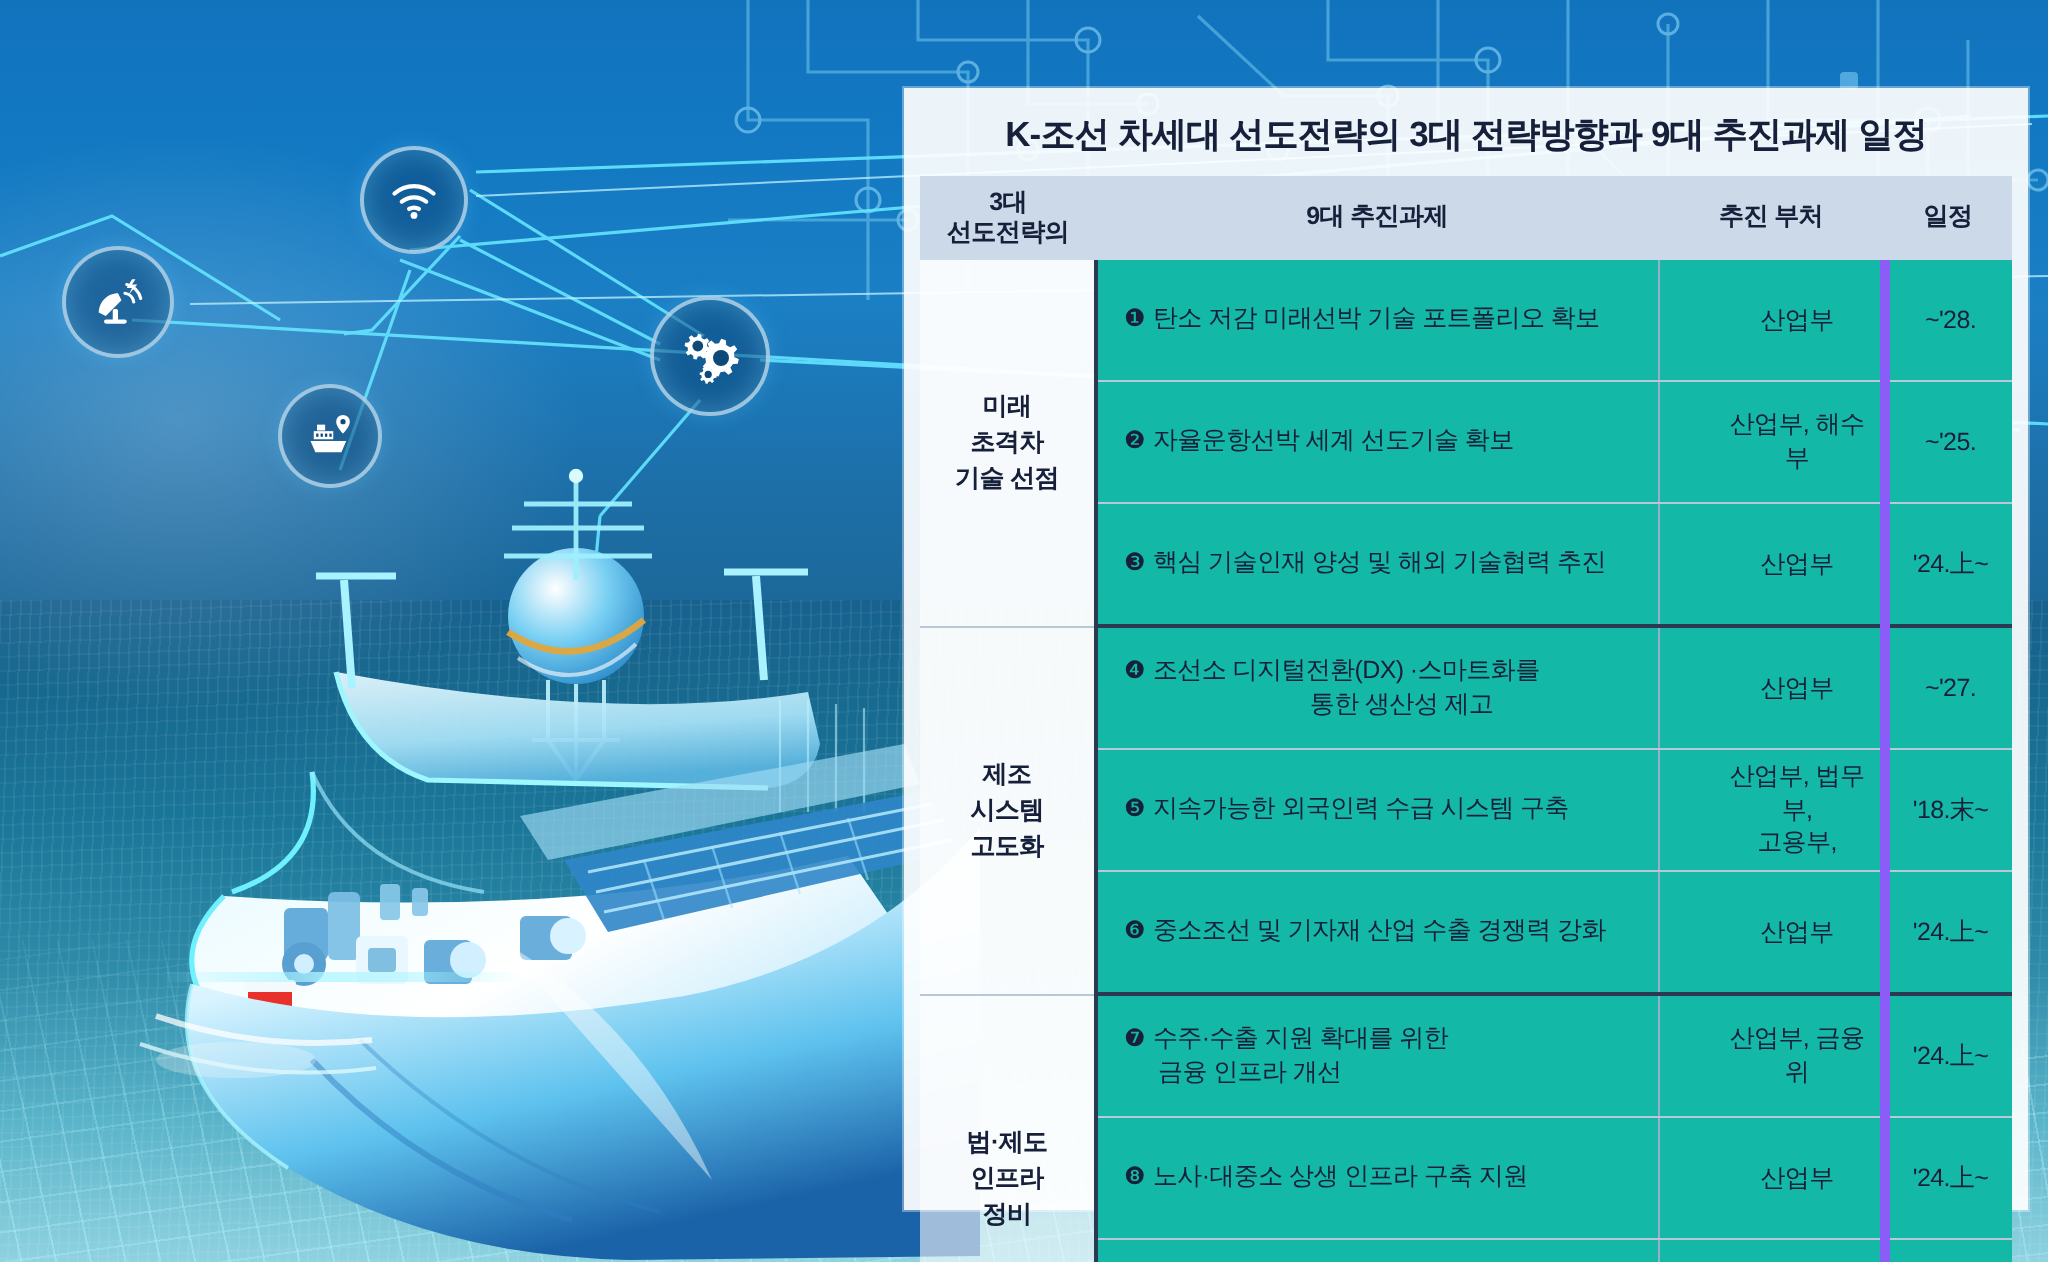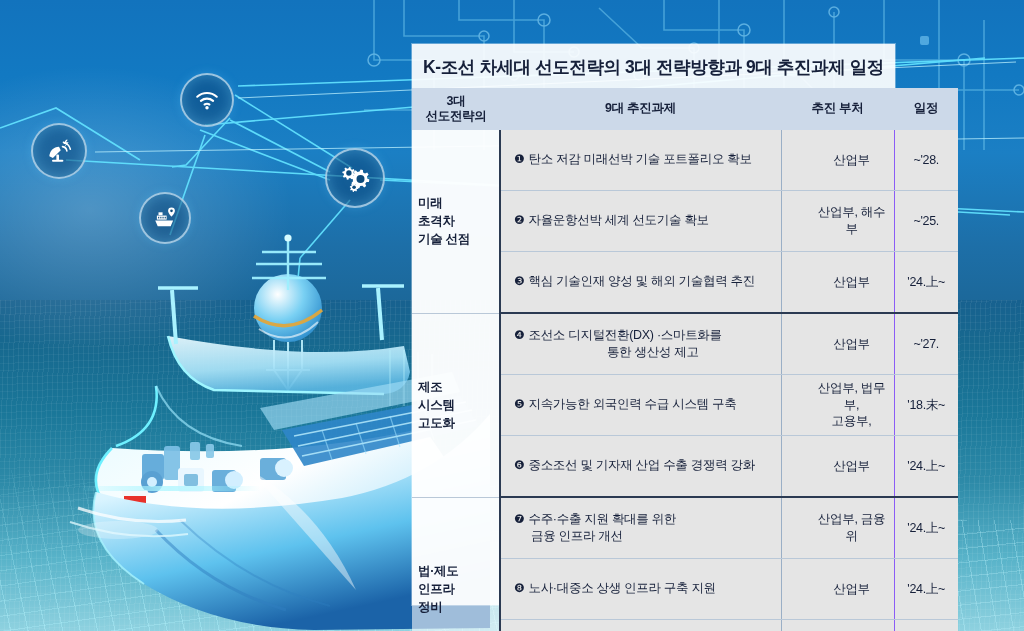--- a/index.html
+++ b/index.html
@@ -64,21 +64,21 @@
     display:flex;align-items:center;justify-content:center;
     box-shadow:0 0 14px rgba(120,215,255,.35) inset, 0 0 10px rgba(90,200,255,.25);
   }
   .node svg{display:block;}
 
   
   .ship{position:absolute;left:60px;top:230px;width:430px;height:400px;}
 
   
   #panel{
-    position:absolute;left:412px;top:44px;width:483px;height:561px;
+    position:absolute;left:452px;top:44px;width:562px;height:561px;
     background:rgba(255,255,255,.92);
     box-shadow:0 0 0 1px rgba(255,255,255,.35);
   }
   #panel-title{
     text-align:center;
     font-size:17.5px;font-weight:bold;color:#16203a;
     letter-spacing:-.4px;
     padding:11px 6px 9px 6px;
     white-space:nowrap;
   }
@@ -105,34 +105,34 @@
     text-align:center;
     height:40px;
     border-top:2px solid #2b3a52;
     border-bottom:2px solid #2b3a52;
     font-size:13px;
     line-height:1.22;
   }
   thead th+th{border-left:1px solid #8ea3bd;}
 
   tbody td{
-    background:#e5e5e5;
+    background:#14b8a6;
     height:52px;
     padding:4px 6px;
   }
   tbody td.dir{
     background:rgba(255,255,255,.58);
-    text-align:left;font-weight:bold;line-height:1.45;
+    text-align:center;font-weight:bold;line-height:1.45;
     border-right:2px solid #2b3a52;
     font-size:12.5px;
   }
   tbody td.task{text-align:left;padding-left:13px;line-height:1.38;}
   tbody td.dept,tbody td.when{text-align:center;line-height:1.34;}
   tbody td.dept{border-left:1px solid #9aafc6;padding-left:34px;}
-  tbody td.when{border-left:1px solid #8b5cf6;}
+  tbody td.when{border-left:5px solid #8b5cf6;}
 
   tbody tr.rowdiv td{border-bottom:1px solid #b9c8d8;}
   tbody tr.groupend td{border-bottom:2px solid #2b3a52;}
   tbody tr.lastrow td{border-bottom:2px solid #2b3a52;}
 
   .num{font-size:12px;margin-right:4px;}
   .tline{display:block;}
 </style>
 </head>
 <body>

